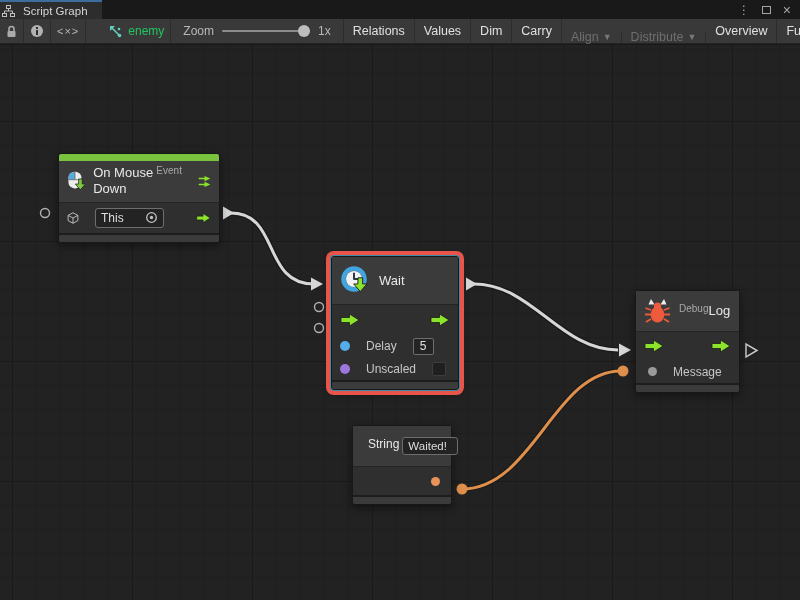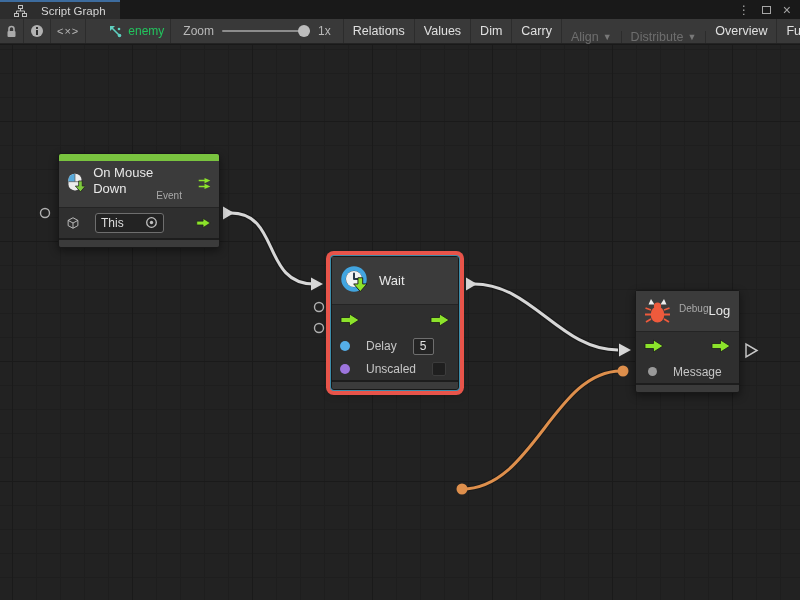--- a/index.html
+++ b/index.html
@@ -2,21 +2,21 @@
 <html><head>
 <meta charset="utf-8">
 <style>
   * { box-sizing: border-box; margin: 0; padding: 0; }
   html,body { width:800px; height:600px; overflow:hidden; }
   body { font-family:"Liberation Sans", sans-serif; background:#191919; }
   .window { position:relative; width:800px; height:600px; }
 
   
   .tabbar { height:19px; background:#191919; display:flex; align-items:stretch; }
-  .tab { display:flex; align-items:center; gap:14px; padding:0 14px 0 14px;
+  .tab { display:flex; align-items:center; gap:8px; padding:0 14px 0 2px;
          background:#2d2d2d; border-top:2px solid #3d6c9e; color:#d6d6d6;
          font-size:11.5px; }
   .winctrl { margin-left:auto; display:flex; align-items:center; gap:12px;
              padding-right:9px; color:#a6a6a6; }
   .winctrl .dots { font-size:12px; letter-spacing:0; line-height:1; }
   .winctrl .maxbox { width:9px; height:8px; border:1.5px solid #a6a6a6; display:inline-block; }
   .winctrl .closex { font-size:14px; line-height:1; }
 
   
   .toolbar { height:25px; background:#393939; border-bottom:1px solid #232323;
@@ -52,21 +52,21 @@
 
   
   .node { position:absolute; background:#2f2f2f; border:1px solid #181818; border-radius:3px;
           box-shadow:0 3px 9px rgba(0,0,0,.45); color:#c6c6c6; font-size:12px; }
   .node.selected { box-shadow:0 0 0 1px #3d8ca8, 0 0 0 5px #e8544a, 0 3px 9px rgba(0,0,0,.5);margin-top:36px; }
   .evbar { height:7px; background:#79c33f; border-radius:2px 2px 0 0; }
   .nhead { background:#3b3b3b; display:flex; align-items:center; gap:8px; padding:5px 8px;
            border-bottom:1px solid #242424; }
   .nhead .tcol { display:flex; line-height:1.25; }
   .ntitle { color:#e8e8e8; font-size:13px; }
-  .nsub   { color:#a8a8a8; font-size:10px;margin-top:25px; }
+  .nsub   { color:#a8a8a8; font-size:10px; }
   .nkick  { color:#a8a8a8; font-size:10px; }
   .row { display:flex; align-items:center; gap:16px; padding:0 8px; }
   .nfoot { height:9px; background:#3b3b3b; border-top:2px solid #1d1d1d; border-radius:0 0 2px 2px; }
   .dot { border-radius:50%; flex:0 0 auto; }
   .dot.blue   { width:10px; height:10px; background:#55aee8; }
   .dot.purple { width:10px; height:10px; background:#9d75dd; }
   .dot.gray   { width:9px;  height:9px;  background:#9a9a9a; }
   .dot.orange { width:9px;  height:9px;  background:#e8935a; }
   .field { background:#232323; border:1px solid #6e6e6e; border-radius:3px; color:#dedede;
            display:flex; align-items:center; font-size:12px; padding:0 5px; height:20px; }
@@ -288,15 +288,32 @@
           <path d="M1 4.5 h8.5 V1 L19 7 l-9.5 6 V9.5 H1 z" fill="#8ce32b" stroke="#1a1a1a" stroke-width="0.8"></path>
         </svg>
       </div>
       <div class="row" style="height:23px; padding-left:12px;">
         <span class="dot gray"></span>
         <span>Message</span>
       </div>
       <div class="nfoot"></div>
     </div>
 
+    <div class="node" style="left:352px; top:380px; width:100px;">
+      <div class="nhead" style="padding:6px 7px;">
+        <svg width="28" height="28" viewBox="0 0 28 28">
+          <circle cx="14" cy="14" r="13" fill="#f49d52" stroke="#c97d3a" stroke-width="1"></circle>
+        </svg>
+        <div class="tcol" style="gap:3px;">
+          <span class="ntitle" style="font-size:12px;">String</span>
+          <div class="field" style="height:18px; font-size:11.5px; width:56px;">
+            <span>Waited!</span>
+          </div>
+        </div>
+      </div>
+      <div class="row" style="height:28px; justify-content:flex-end; padding-right:11px;">
+        <span class="dot orange"></span>
+      </div>
+      <div class="nfoot"></div>
+    </div>
 
   </div>
 </div>
 
 </body></html>

